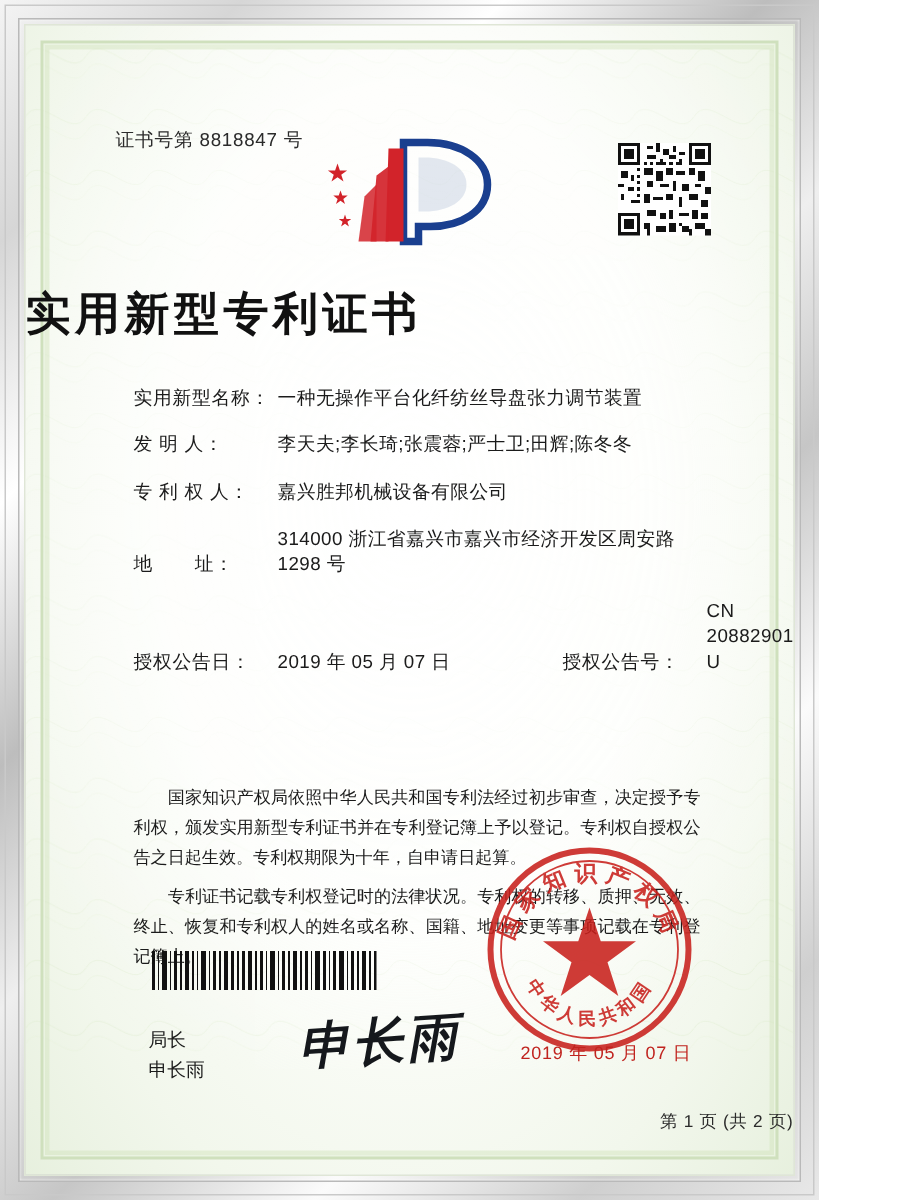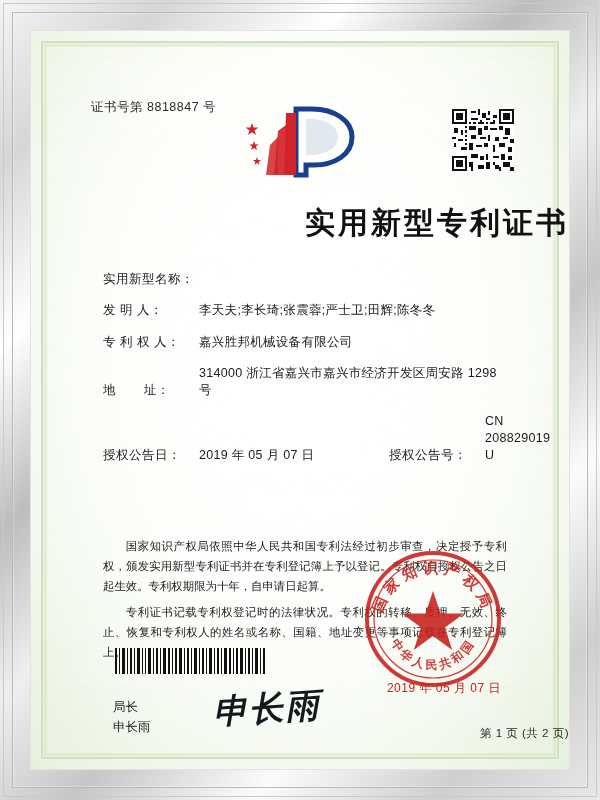--- a/index.html
+++ b/index.html
@@ -10,27 +10,27 @@
   body {
     width: 600px;
     height: 800px;
     font-family: "Liberation Sans", sans-serif;
     overflow: hidden;
   }
 
   
   #certificate-frame {
     position: relative;
-    width: 600px;
+    width: 546px;
     height: 800px;
     box-sizing: border-box;
     background:
       linear-gradient(135deg,#f4f4f4 0%, #d6d6d6 12%, #ffffff 25%, #bdbdbd 38%,
                       #efefef 50%, #c6c6c6 62%, #fbfbfb 75%, #cfcfcf 88%, #e8e8e8 100%);
-    padding: 30px;
+    padding: 16px;
   }
   #frame-inner-bevel {
     position: absolute;
     top: 12px; left: 12px; right: 12px; bottom: 12px;
     border: 1px solid #b9b9b9;
     box-shadow: inset 0 0 2px #ffffff;
     pointer-events: none;
   }
   #frame-outer-line {
     position: absolute;
@@ -90,21 +90,21 @@
     width: 62px;
     height: 62px;
   }
 
   
   #doc-title {
     position: absolute;
     top: 172px;
     left: 0;
     width: 100%;
-    text-align: right;
+    text-align: left;
     font-family: "DejaVu Serif", "Liberation Serif", serif;
     font-size: 30px;
     font-weight: bold;
     letter-spacing: 3px;
     color: #111111;
   }
 
   
   #fields {
     position: absolute;
@@ -347,20 +347,21 @@
           <rect x="19" y="25" width="1" height="1"></rect>
           <rect x="22" y="27" width="1" height="2"></rect>
       </g>
     </svg>
 
     <div id="doc-title">实用新型专利证书</div>
 
     <div id="fields">
       <div class="field-row">
         <div class="field-label">实用新型名称：</div>
+        <div class="field-value">一种无操作平台化纤纺丝导盘张力调节装置</div>
       </div>
       <div class="field-row">
         <div class="field-label">发 明 人：</div>
         <div class="field-value">李天夫;李长琦;张震蓉;严士卫;田辉;陈冬冬</div>
       </div>
       <div class="field-row">
         <div class="field-label">专 利 权 人：</div>
         <div class="field-value">嘉兴胜邦机械设备有限公司</div>
       </div>
       <div class="field-row">

